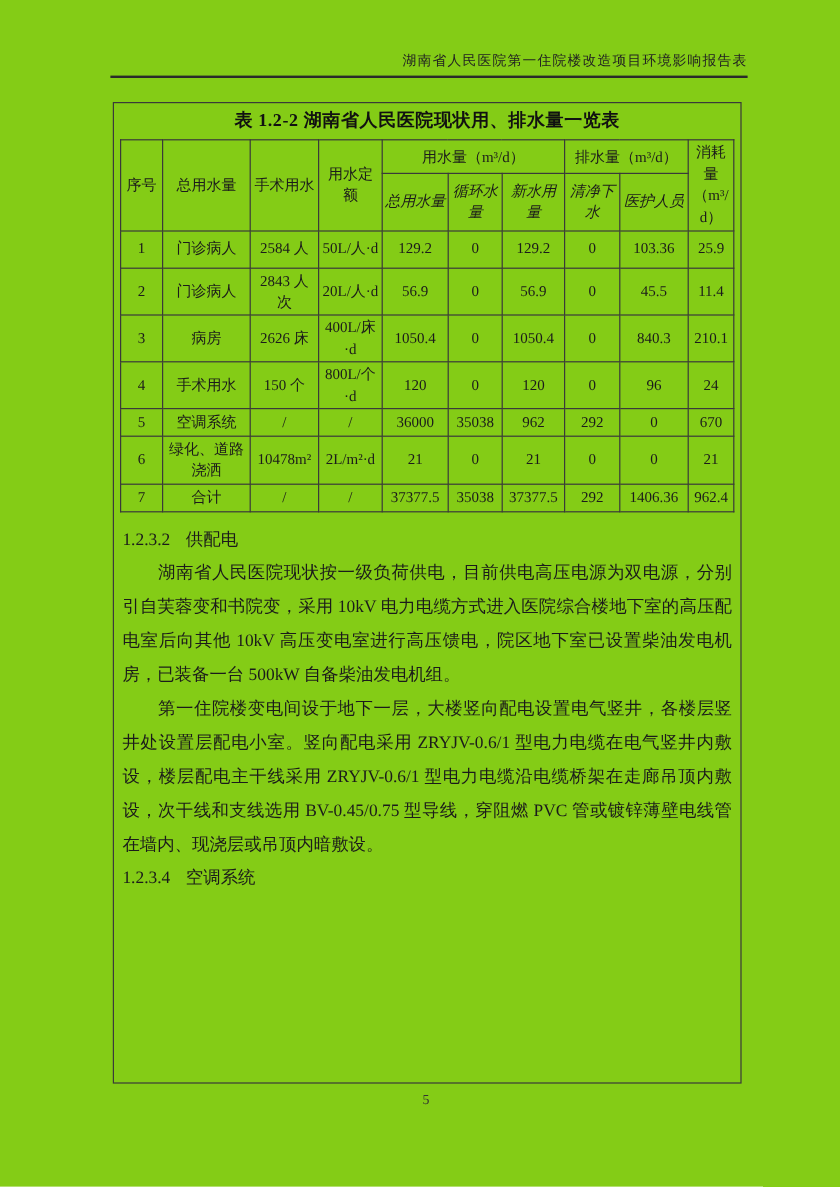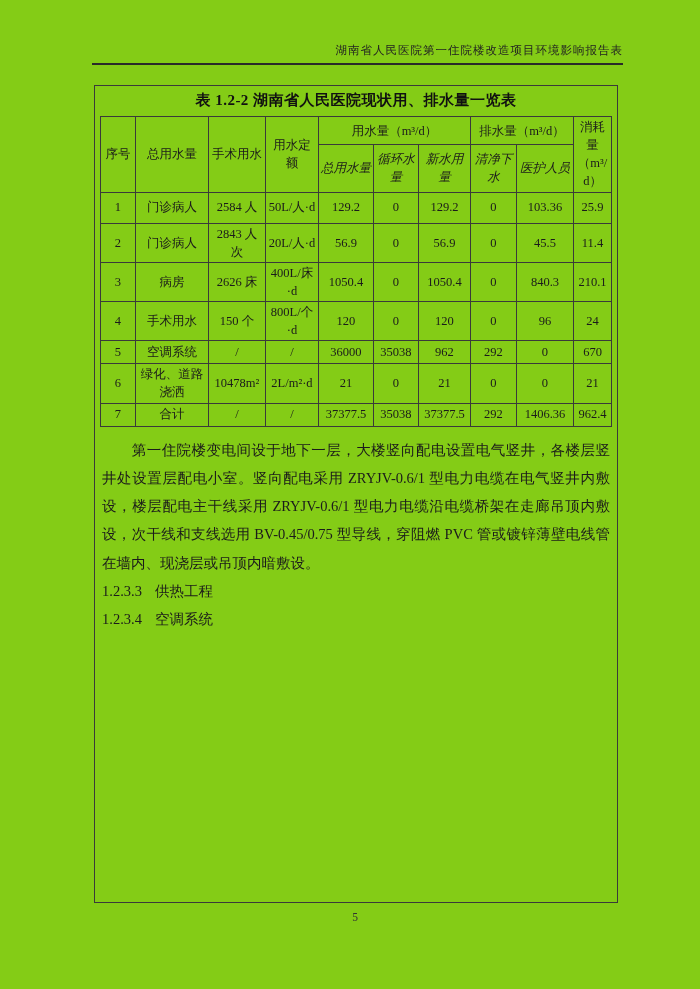--- a/index.html
+++ b/index.html
@@ -171,23 +171,24 @@
           <td>35038</td>
           <td>37377.5</td>
           <td>292</td>
           <td>1406.36</td>
           <td>962.4</td>
         </tr>
       </tbody>
     </table>
 
     <div class="doc-text">
+      <h3><span class="sec-num">1.2.3.2</span><span>供配电</span></h3>
+      <p>湖南省人民医院现状按一级负荷供电，目前供电高压电源为双电源，分别引自芙蓉变和书院变，采用 10kV 电力电缆方式进入医院综合楼地下室的高压配电室后向其他 10kV 高压变电室进行高压馈电，院区地下室已设置柴油发电机房，已装备一台 500kW 自备柴油发电机组。</p>
       <p>第一住院楼变电间设于地下一层，大楼竖向配电设置电气竖井，各楼层竖井处设置层配电小室。竖向配电采用 ZRYJV-0.6/1 型电力电缆在电气竖井内敷设，楼层配电主干线采用 ZRYJV-0.6/1 型电力电缆沿电缆桥架在走廊吊顶内敷设，次干线和支线选用 BV-0.45/0.75 型导线，穿阻燃 PVC 管或镀锌薄壁电线管在墙内、现浇层或吊顶内暗敷设。</p>
 
-      <h3><span class="sec-num">1.2.3.3</span><span>供热工程</span></h3>
 
       <h3><span class="sec-num">1.2.3.4</span><span>空调系统</span></h3>
 
     </div>
 
   </div>
 
   <div class="page-number">5</div>
 
 </div>

